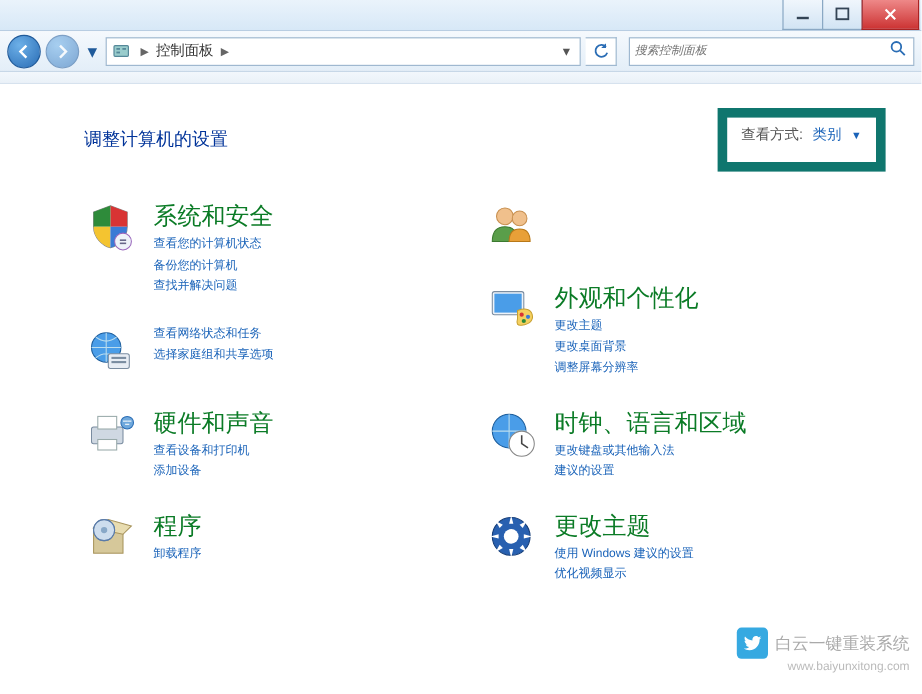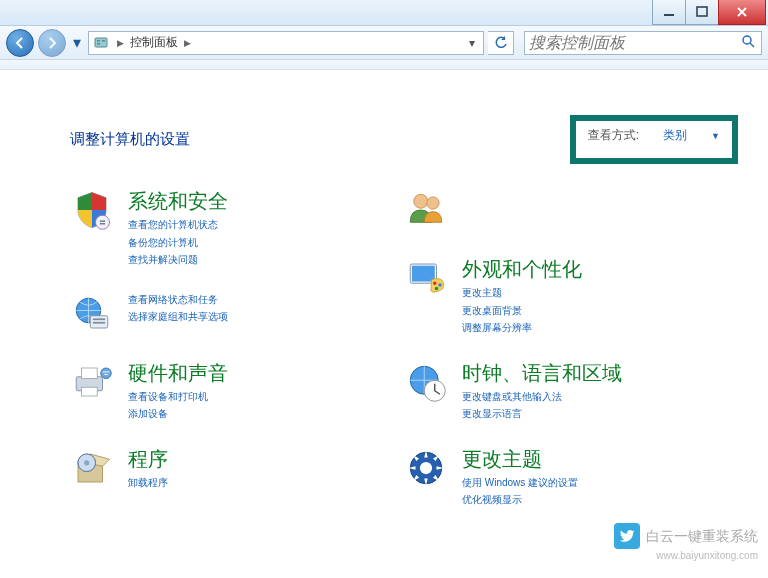--- a/index.html
+++ b/index.html
@@ -14,31 +14,31 @@
 
 .navbar { height:34px; background:linear-gradient(#f5f9fd,#e3eef8); border-bottom:1px solid #c7d7e7; display:flex; align-items:center; padding:0 6px; gap:4px; }
 .navbtn { width:28px; height:28px; border-radius:50%; background:radial-gradient(circle at 35% 30%,#6db0e8,#2a6db5); border:1px solid #1f5a9a; display:flex; align-items:center; justify-content:center; color:#fff; }
 .navbtn.fwd { opacity:.55; }
 .navdd { width:14px; height:20px; display:flex; align-items:center; justify-content:center; color:#1f5a9a; }
 .address { flex:1; height:24px; background:#fff; border:1px solid #9fb8d0; display:flex; align-items:center; padding:0 4px; font-size:12px; color:#333; }
 .address .drop { margin-left:auto; color:#555; padding:0 4px; }
 .address .tri { color:#666; padding:0 6px; font-size:9px; }
 .refresh { width:26px; height:24px; border:1px solid #9fb8d0; background:#fff; display:flex; align-items:center; justify-content:center; color:#2a6db5; border-left:none; }
 .searchbox { width:238px; height:24px; border:1px solid #9fb8d0; background:#fff; display:flex; align-items:center; padding:0 4px; margin-left:6px; }
-.searchbox input { flex:1; border:none; outline:none; font-size:16px; color:#888; font-style:italic; }
+.searchbox input { flex:1; border:none; outline:none; font-size:10px; color:#888; font-style:italic; }
 .searchbox .mag { color:#2a6db5; width:16px; }
 
 
 .toolstrip { height:10px; background:linear-gradient(#f2f7fc,#eaf1f8); border-bottom:1px solid #d6e2ee; }
 
 
-.content { padding:20px 30px 10px 70px;margin-top:25px; }
+.content { padding:20px 30px 10px 70px; }
 .headline { display:flex; align-items:center; justify-content:space-between; }
 .headline h1 { font-size:15px; font-weight:400; color:#003399; }
-.viewbox { border:6px solid #0f766e; padding:6px 12px 14px 12px; font-size:12px; color:#1a63b9; display:flex; align-items:center; gap:24px; }
+.viewbox { border:8px solid #0f766e; padding:6px 12px 14px 12px; font-size:12px; color:#1a63b9; display:flex; align-items:center; gap:8px; }
 .viewbox .lbl { color:#555; }
 .viewbox .dd { font-size:9px; }
 
 .columns { display:flex; gap:0; margin-top:24px; }
 .col { flex:1; }
 .tile { display:flex; gap:14px; margin-bottom:24px; }
 .tile .ic { width:44px; height:44px; flex-shrink:0; display:flex; align-items:center; justify-content:center; }
 .tile .body { display:flex; flex-direction:column; gap:2px; }
 .tile .title { font-size:20px; color:#0b7b26; cursor:pointer; }
 .tile .sub { font-size:10px; color:#1a63b9; cursor:pointer; line-height:1.55; }
@@ -229,21 +229,21 @@
             <svg width="42" height="42" viewBox="0 0 48 48">
               <circle cx="22" cy="22" r="16" fill="#4a9de8" stroke="#1c5d9c"></circle>
               <path d="M6 22 H38 M22 6 V38" stroke="#bde" fill="none"></path>
               <circle cx="34" cy="34" r="12" fill="#fff" stroke="#888"></circle>
               <path d="M34 26 V34 L40 38" stroke="#444" stroke-width="1.5" fill="none"></path>
             </svg>
           </div>
           <div class="body">
             <a class="title">时钟、语言和区域</a>
             <a class="sub">更改键盘或其他输入法</a>
-            <a class="sub">更改显示语言</a>
+            <a class="sub">建议的设置</a>
           </div>
         </div>
         <div class="tile">
           <div class="ic">
             <svg width="42" height="42" viewBox="0 0 48 48">
               <circle cx="24" cy="24" r="18" fill="#2860b0" stroke="#153d78"></circle>
               <circle cx="24" cy="24" r="7" fill="#fff"></circle>
               <g fill="#fff">
                 <path d="M24 4 L26 12 L22 12 Z"></path>
                 <path d="M24 44 L26 36 L22 36 Z"></path>

